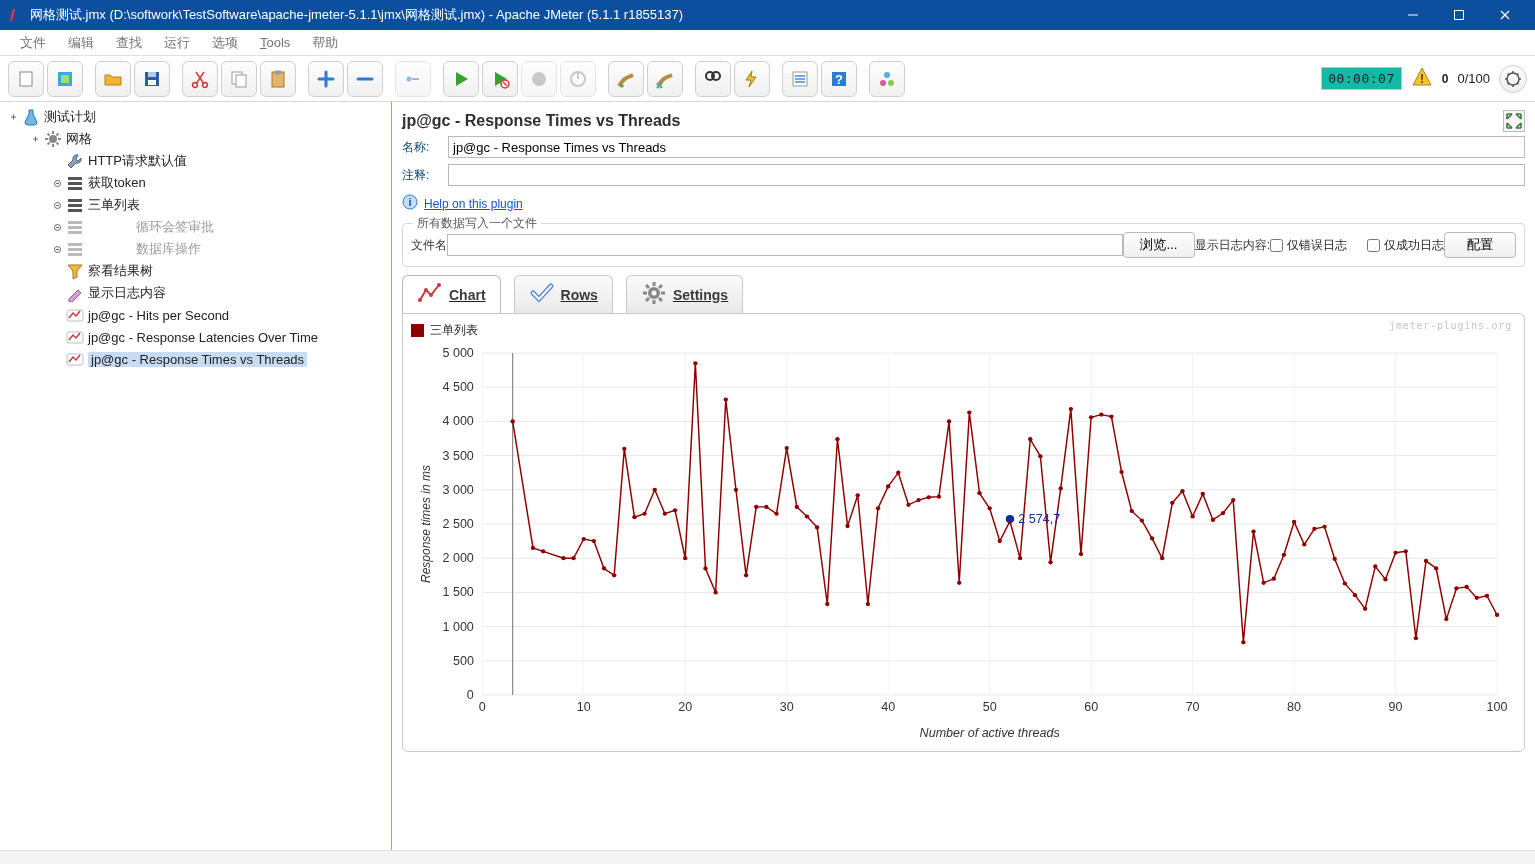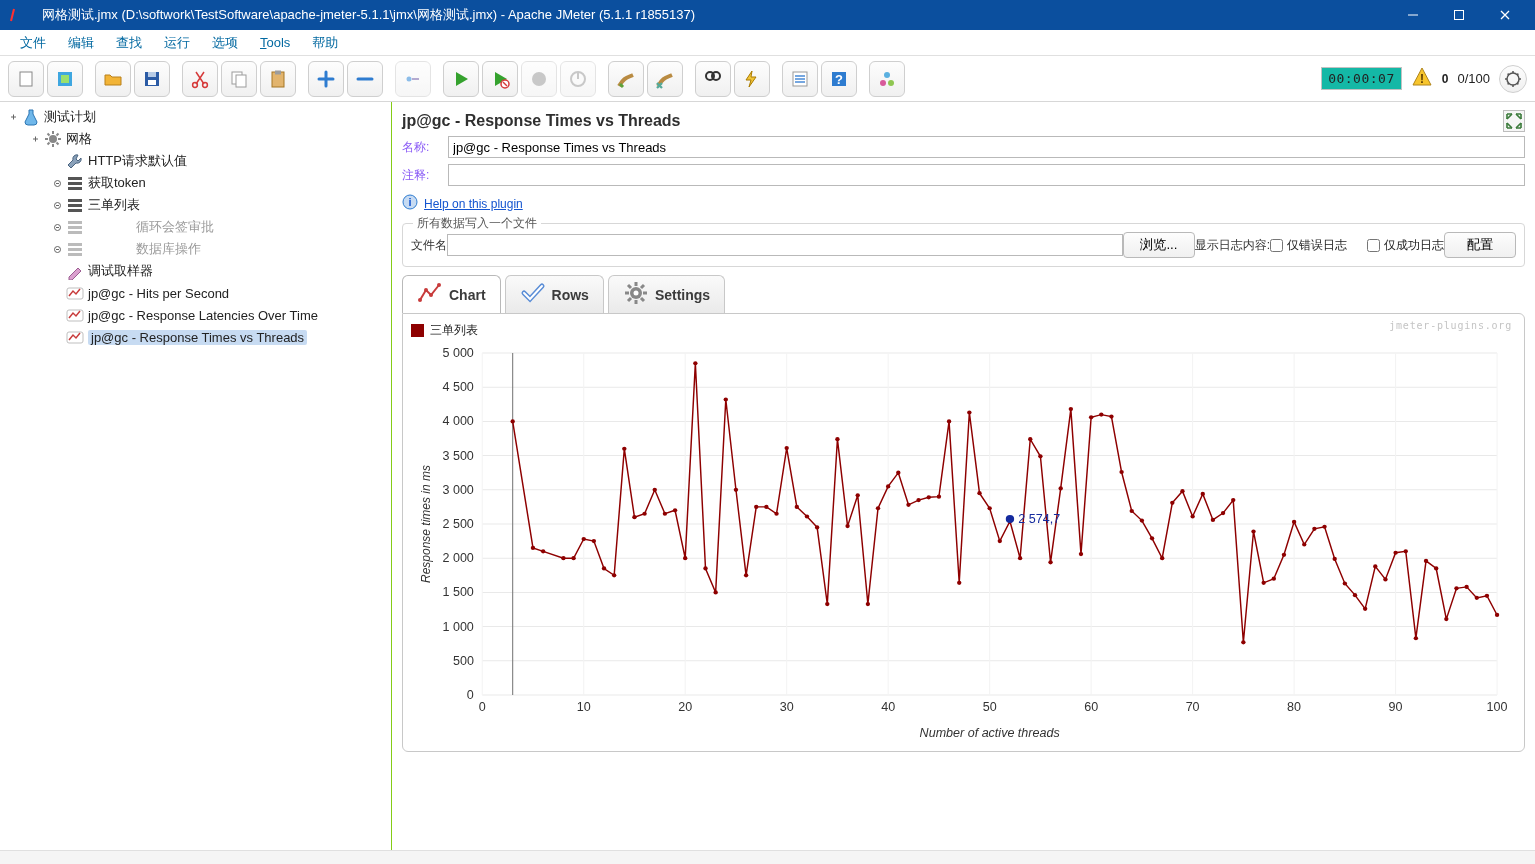--- a/index.html
+++ b/index.html
@@ -1,26 +1,26 @@
 <!DOCTYPE html>
 <html><head>
 <meta charset="utf-8">
 <style>
   * { box-sizing: border-box; margin: 0; padding: 0; }
   body { font-family: "Microsoft YaHei", Arial, sans-serif; font-size: 12px; background: #fff; width: 1535px; height: 864px; overflow: hidden; color: #222; }
   .titlebar { background: #0b4f9e; color: #fff; height: 30px; display: flex; align-items: center; padding: 0 8px; justify-content: space-between; }
-  .titlebar-left { display: flex; align-items: center; gap: 20px; justify-content: flex-end; }
+  .titlebar-left { display: flex; align-items: center; gap: 8px; justify-content: flex-end; }
   .app-icon { width: 14px; height: 14px; }
   .app-icon svg { display:block; }
   .titlebar-title { font-size: 13px; }
   .win-controls { display: flex; gap: 2px; }
   .win-btn { width: 44px; height: 28px; display: flex; align-items: center; justify-content: center; color: #fff; }
 
   .menubar { background: #fff; border-bottom: 1px solid #e0e0e0; height: 26px; display: flex; align-items: center; gap: 2px; padding: 0 10px; }
-  .menu-item { padding: 14px 10px; font-size: 13px; color: #0369a1; cursor: default; }
+  .menu-item { padding: 14px 10px; font-size: 13px; color: #737373; cursor: default; }
   .menu-item.tools u { text-decoration: underline; }
 
   .toolbar { background: #fff; height: 46px; border-bottom: 1px solid #d7d7d7; display: flex; align-items: center; padding: 4px 8px; gap: 3px; }
   .tb-group { display: flex; gap: 3px; }
   .tb-btn { width: 36px; height: 36px; border: 1px solid #cfcfcf; border-radius: 6px;
             display: flex; align-items: center; justify-content: center;
             background: linear-gradient(#fdfdfd,#f0f0f0); }
   .tb-btn.disabled { opacity: .55; }
   .tb-sep { width: 6px; }
   .spacer { flex: 1 1 auto; }
@@ -41,36 +41,36 @@
   .tree-icon { width: 18px; height: 18px; display: inline-flex; align-items: center; justify-content: center; }
   .tree-label { font-size: 13px; }
 
   .main-pane { flex: 1; overflow: auto; background: #fff; padding: 2px 4px 4px 4px; }
   .section-header { display: flex; align-items: center; justify-content: space-between; padding: 6px 6px 4px 6px; }
   .section-title { font-size: 16px; font-weight: bold; color: #2f2f2f; }
   .expand-box { width: 22px; height: 22px; border: 1px solid #bdbdbd; display: flex; align-items: center; justify-content: center; background: #f6f6f6; }
 
   .form-rows { padding: 0 6px; }
   .form-row { display: flex; align-items: center; margin-bottom: 6px; gap: 6px; }
-  .form-label { width: 40px; text-align: left; color: #8b5cf6; }
+  .form-label { width: 40px; text-align: left; color: #0c4a6e; }
   .form-input { flex: 1; height: 22px; border: 1px solid #b9b9b9; padding: 2px 4px; font-size: 13px; background: #fff; }
   .help-row { display: flex; align-items: center; gap: 6px; padding: 2px 6px 6px 6px; }
   .help-link { color: #1354cf; text-decoration: underline; }
 
   .fieldset { margin: 4px 6px 8px 6px; border: 1px solid #d7d7d7; border-radius: 4px; padding: 8px 8px 8px 8px; position: relative; }
   .fieldset-legend { position: absolute; top: -9px; left: 10px; background: #fff; padding: 0 4px; color: #555; }
   .fs-row { display: flex; align-items: center; gap: 0; }
   .fs-label { color: #333; }
   .fs-input { flex: 1; height: 22px; border: 1px solid #b9b9b9; background: #fff; }
   .plain-btn { height: 26px; min-width: 72px; padding: 0 12px; background: linear-gradient(#fdfdfd,#f0f0f0); border: 1px solid #b9b9b9; border-radius: 4px; cursor: default; }
   .cb-group { display: flex; align-items: center; gap: 20px; }
   .cb { display: flex; align-items: center; gap: 4px; }
   .cb input { width: 13px; height: 13px; }
 
-  .tab-strip { display: flex; gap: 4px; margin: 2px 6px 0 6px; }
+  .tab-strip { display: flex; gap: 13px; margin: 2px 6px 0 6px; text-decoration: underline; }
   .tab { display: flex; align-items: center; gap: 6px; height: 38px; padding: 0 14px;
          border: 1px solid #c8c8c8; border-bottom: none; border-radius: 6px 6px 0 0;
          background: linear-gradient(#fafafa,#eaeaea); }
   .tab.active { background: #fff; border-color: #b9b9b9; }
   .tab span.label { font-weight: bold; color: #3b3b3b; font-size: 14px; }
 
   .chart-box { margin: 0 6px 6px 6px; border: 1px solid #c8c8c8; border-radius: 0 6px 6px 6px; background: #fff; padding: 4px 6px 8px 6px; }
   .legend-row { display: flex; align-items: center; gap: 6px; padding: 4px 2px; }
   .legend-swatch { width: 13px; height: 13px; background: #8e0000; }
   .watermark { position: absolute; right: 12px; top: 6px; font-size: 10px; color: #c4c4c4; letter-spacing: .8px; font-family: Consolas, monospace; }
@@ -400,24 +400,33 @@
               <rect x="2" y="8" width="14" height="3" fill="#bbb"></rect>
               <rect x="2" y="13" width="14" height="3" fill="#bbb"></rect>
             </svg>
           </span>
           <span class="tree-label">数据库操作</span>
         </div>
         <div class="tree-row" style="--indent: 44px;">
           <span class="tree-blank"></span>
           <span class="tree-icon">
             <svg width="18" height="18">
+              <path d="M2 3h14l-5 6v6l-4 2v-8z" fill="#f3b83e" stroke="#a77717"></path>
+            </svg>
+          </span>
+          <span class="tree-label">察看结果树</span>
+        </div>
+        <div class="tree-row" style="--indent: 44px;">
+          <span class="tree-blank"></span>
+          <span class="tree-icon">
+            <svg width="18" height="18">
               <path d="M3 15l9-9 3 3-9 9H3z" fill="#dba0cf" stroke="#9c5e92"></path>
             </svg>
           </span>
-          <span class="tree-label">调试取样器</span>
+          <span class="tree-label">显示日志内容</span>
         </div>
         <div class="tree-row" style="--indent: 44px;">
           <span class="tree-blank"></span>
           <span class="tree-icon">
             <svg width="18" height="18">
               <rect x="1" y="4" width="16" height="11" rx="2" fill="#fff" stroke="#bfbfbf"></rect>
               <path d="M3 12l4-5 3 3 4-5" stroke="#c83b3b" stroke-width="1.5" fill="none"></path>
             </svg>
           </span>
           <span class="tree-label">jp@gc - Hits per Second</span>

